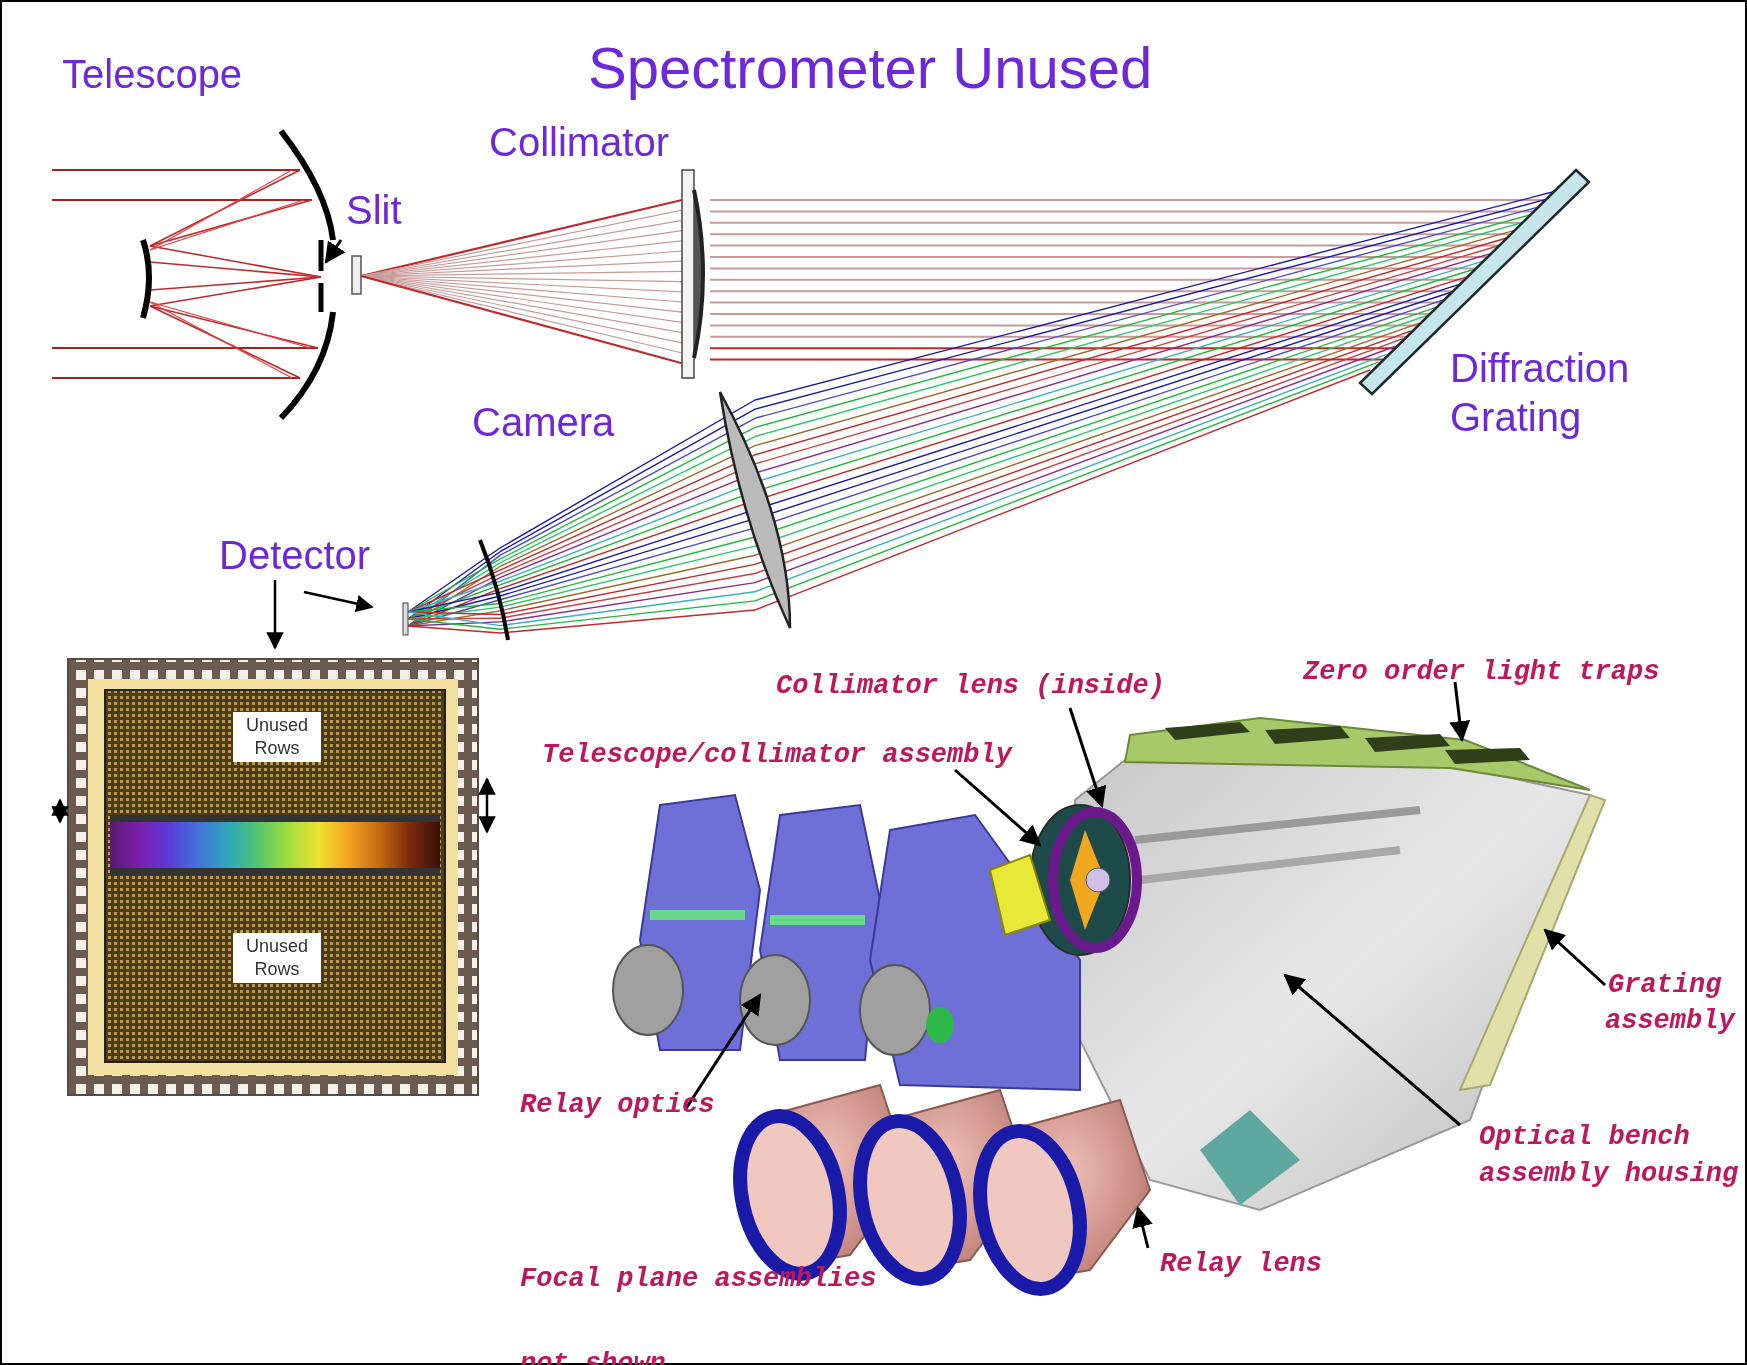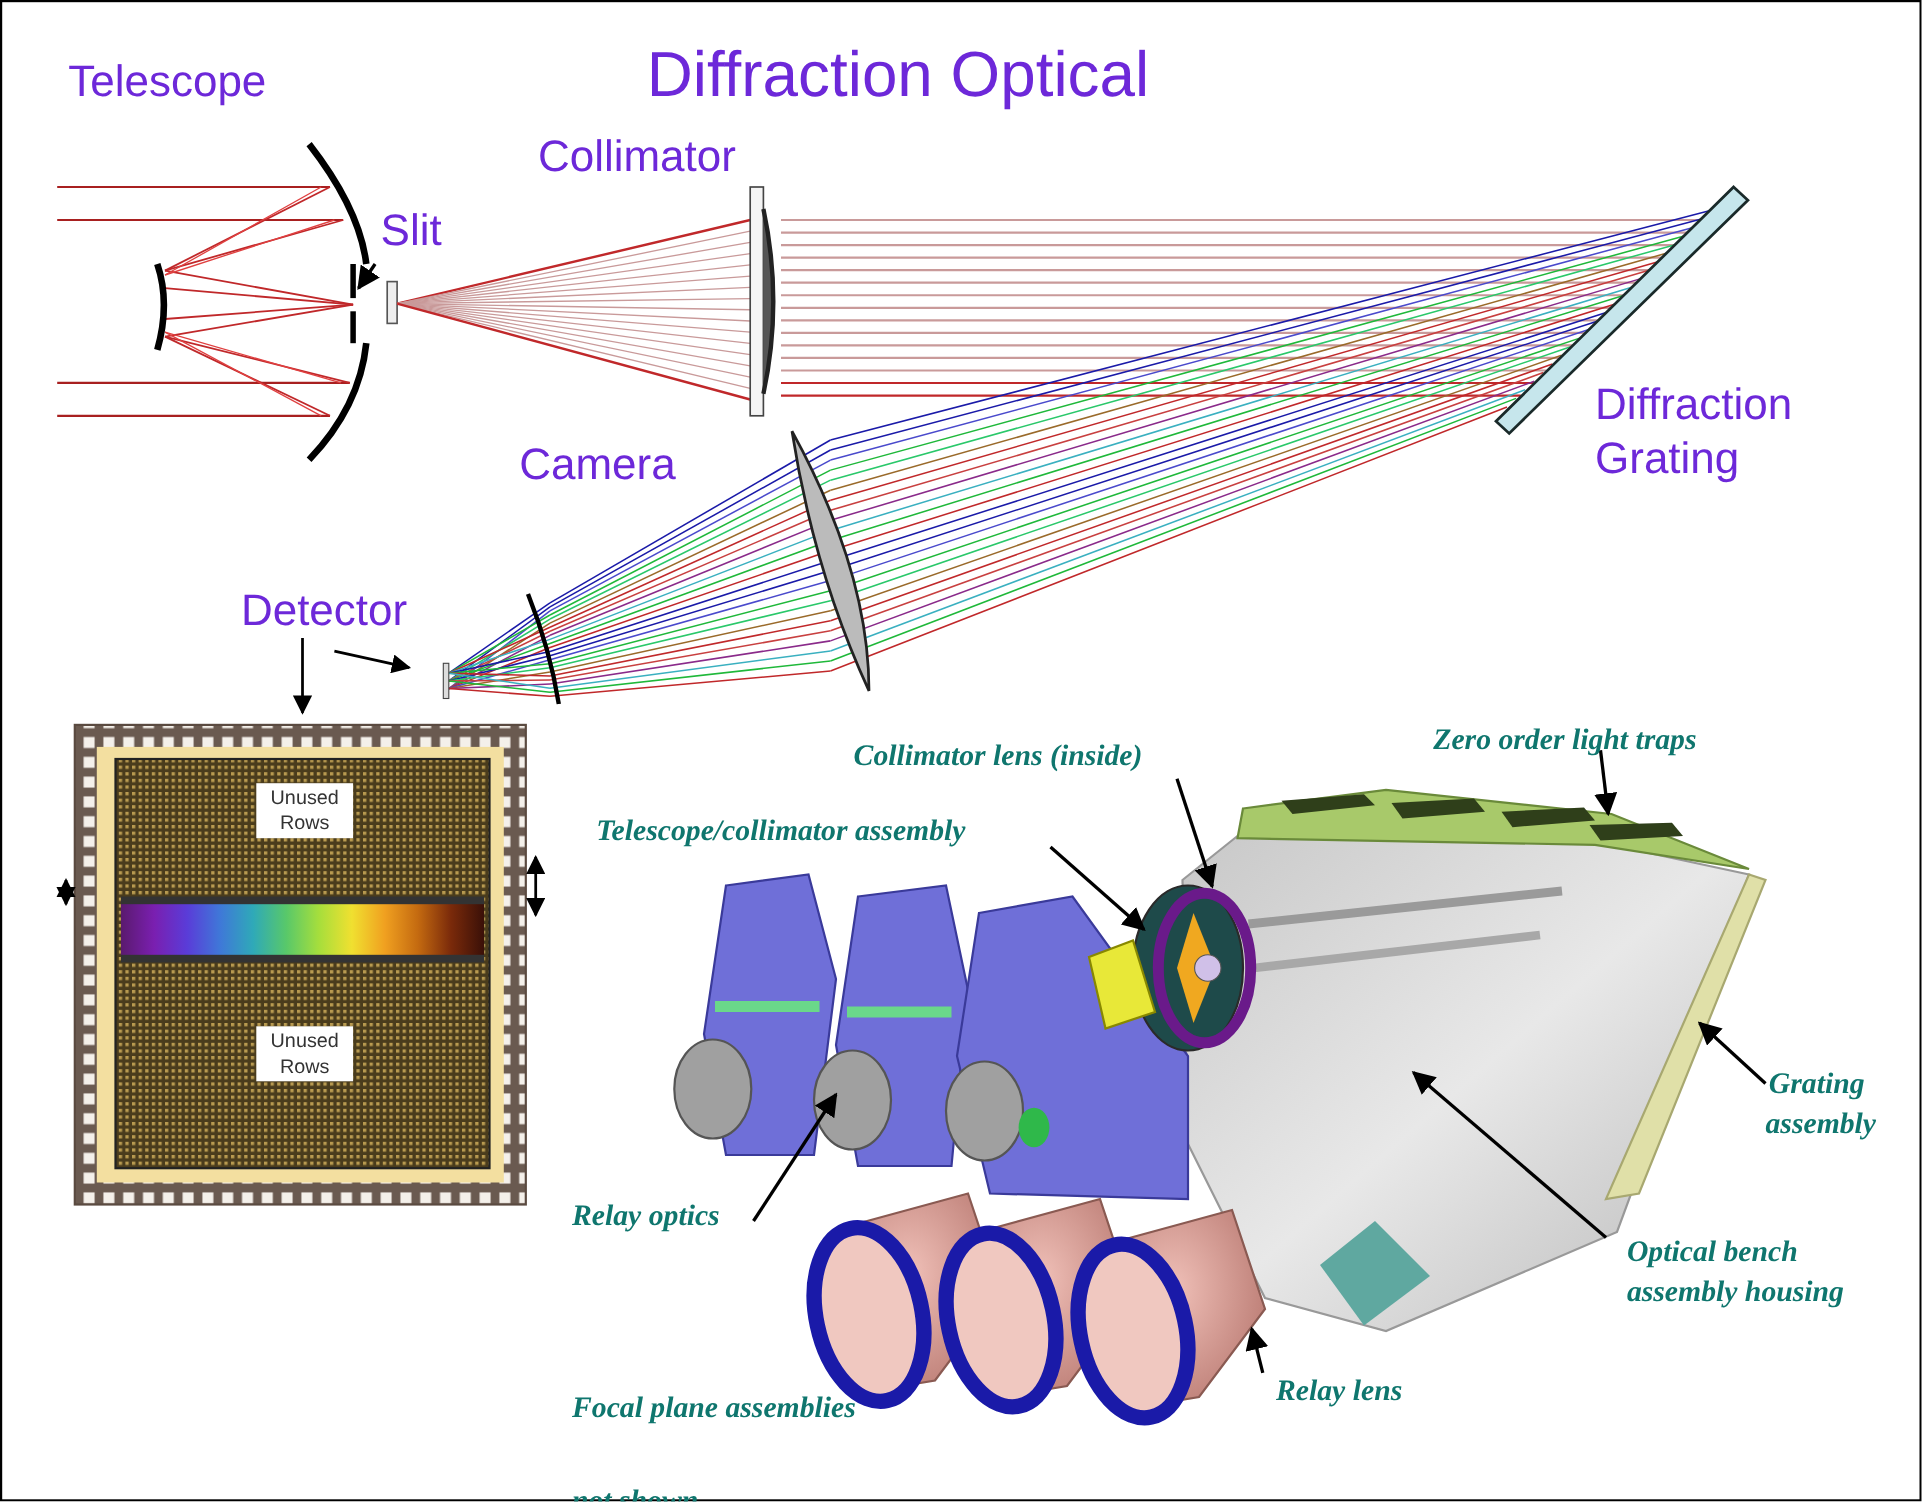--- a/index.html
+++ b/index.html
@@ -1,19 +1,19 @@
 <!DOCTYPE html>
 <html><head>
 <meta charset="utf-8">
 <style>
   html, body { margin:0; padding:0; background:#fff; }
   body { width:1747px; height:1365px; position:relative; overflow:hidden; font-family:"Liberation Sans", sans-serif; }
   #frame { position:absolute; left:0; top:0; width:1743px; height:1361px; border:2px solid #000; }
   .lbl { position:absolute; color:#6d28d9; white-space:nowrap; font-family:"Liberation Sans", sans-serif; }
-  .ital { position:absolute; color:#0f766e; white-space:nowrap; font-family:Liberation Serif, serif; font-style:italic; font-weight:bold; font-size:27px; line-height:34px; }
+  .ital { position:absolute; color:#be185d; white-space:nowrap; font-family:Liberation Mono, monospace; font-style:italic; font-weight:bold; font-size:27px; line-height:34px; }
   #diagram { position:absolute; left:0; top:0; }
   .unused { position:absolute; background:#fff; font-family:"Liberation Sans", sans-serif; font-size:18px; line-height:23px; text-align:center; color:#333; width:88px; padding:2px 0; }
 </style>
 </head>
 <body>
 
 <div id="frame"></div>
 
 <svg id="diagram" width="1747" height="1365" viewBox="0 0 1747 1365">
   <defs>
@@ -279,21 +279,21 @@
     <line x1="1070" y1="708" x2="1102" y2="806" marker-end="url(#arrowHead)"></line>
     <line x1="955" y1="770" x2="1040" y2="845" marker-end="url(#arrowHead)"></line>
     <line x1="1455" y1="682" x2="1462" y2="740" marker-end="url(#arrowHead)"></line>
     <line x1="1605" y1="985" x2="1545" y2="930" marker-end="url(#arrowHead)"></line>
     <line x1="685" y1="1110" x2="760" y2="995" marker-end="url(#arrowHead)"></line>
     <line x1="1460" y1="1125" x2="1285" y2="975" marker-end="url(#arrowHead)"></line>
     <line x1="1148" y1="1248" x2="1138" y2="1208" marker-end="url(#arrowHead)"></line>
   </g>
 </svg>
 
-<div class="lbl" style="left:588px; top:34px; font-size:58px;">Diffraction Optical</div>
+<div class="lbl" style="left:588px; top:34px; font-size:58px;">Spectrometer Unused</div>
 <div class="lbl" style="left:62px; top:52px; font-size:40px;">Telescope</div>
 <div class="lbl" style="left:346px; top:188px; font-size:40px;">Slit</div>
 <div class="lbl" style="left:489px; top:120px; font-size:40px;">Collimator</div>
 <div class="lbl" style="left:472px; top:400px; font-size:40px;">Camera</div>
 <div class="lbl" style="left:219px; top:533px; font-size:40px;">Detector</div>
 <div class="lbl" style="left:1450px; top:346px; font-size:40px;">Diffraction</div>
 <div class="lbl" style="left:1450px; top:395px; font-size:40px;">Grating</div>
 
 <div class="unused" style="left:233px; top:712px;">
   <div>Unused</div>

